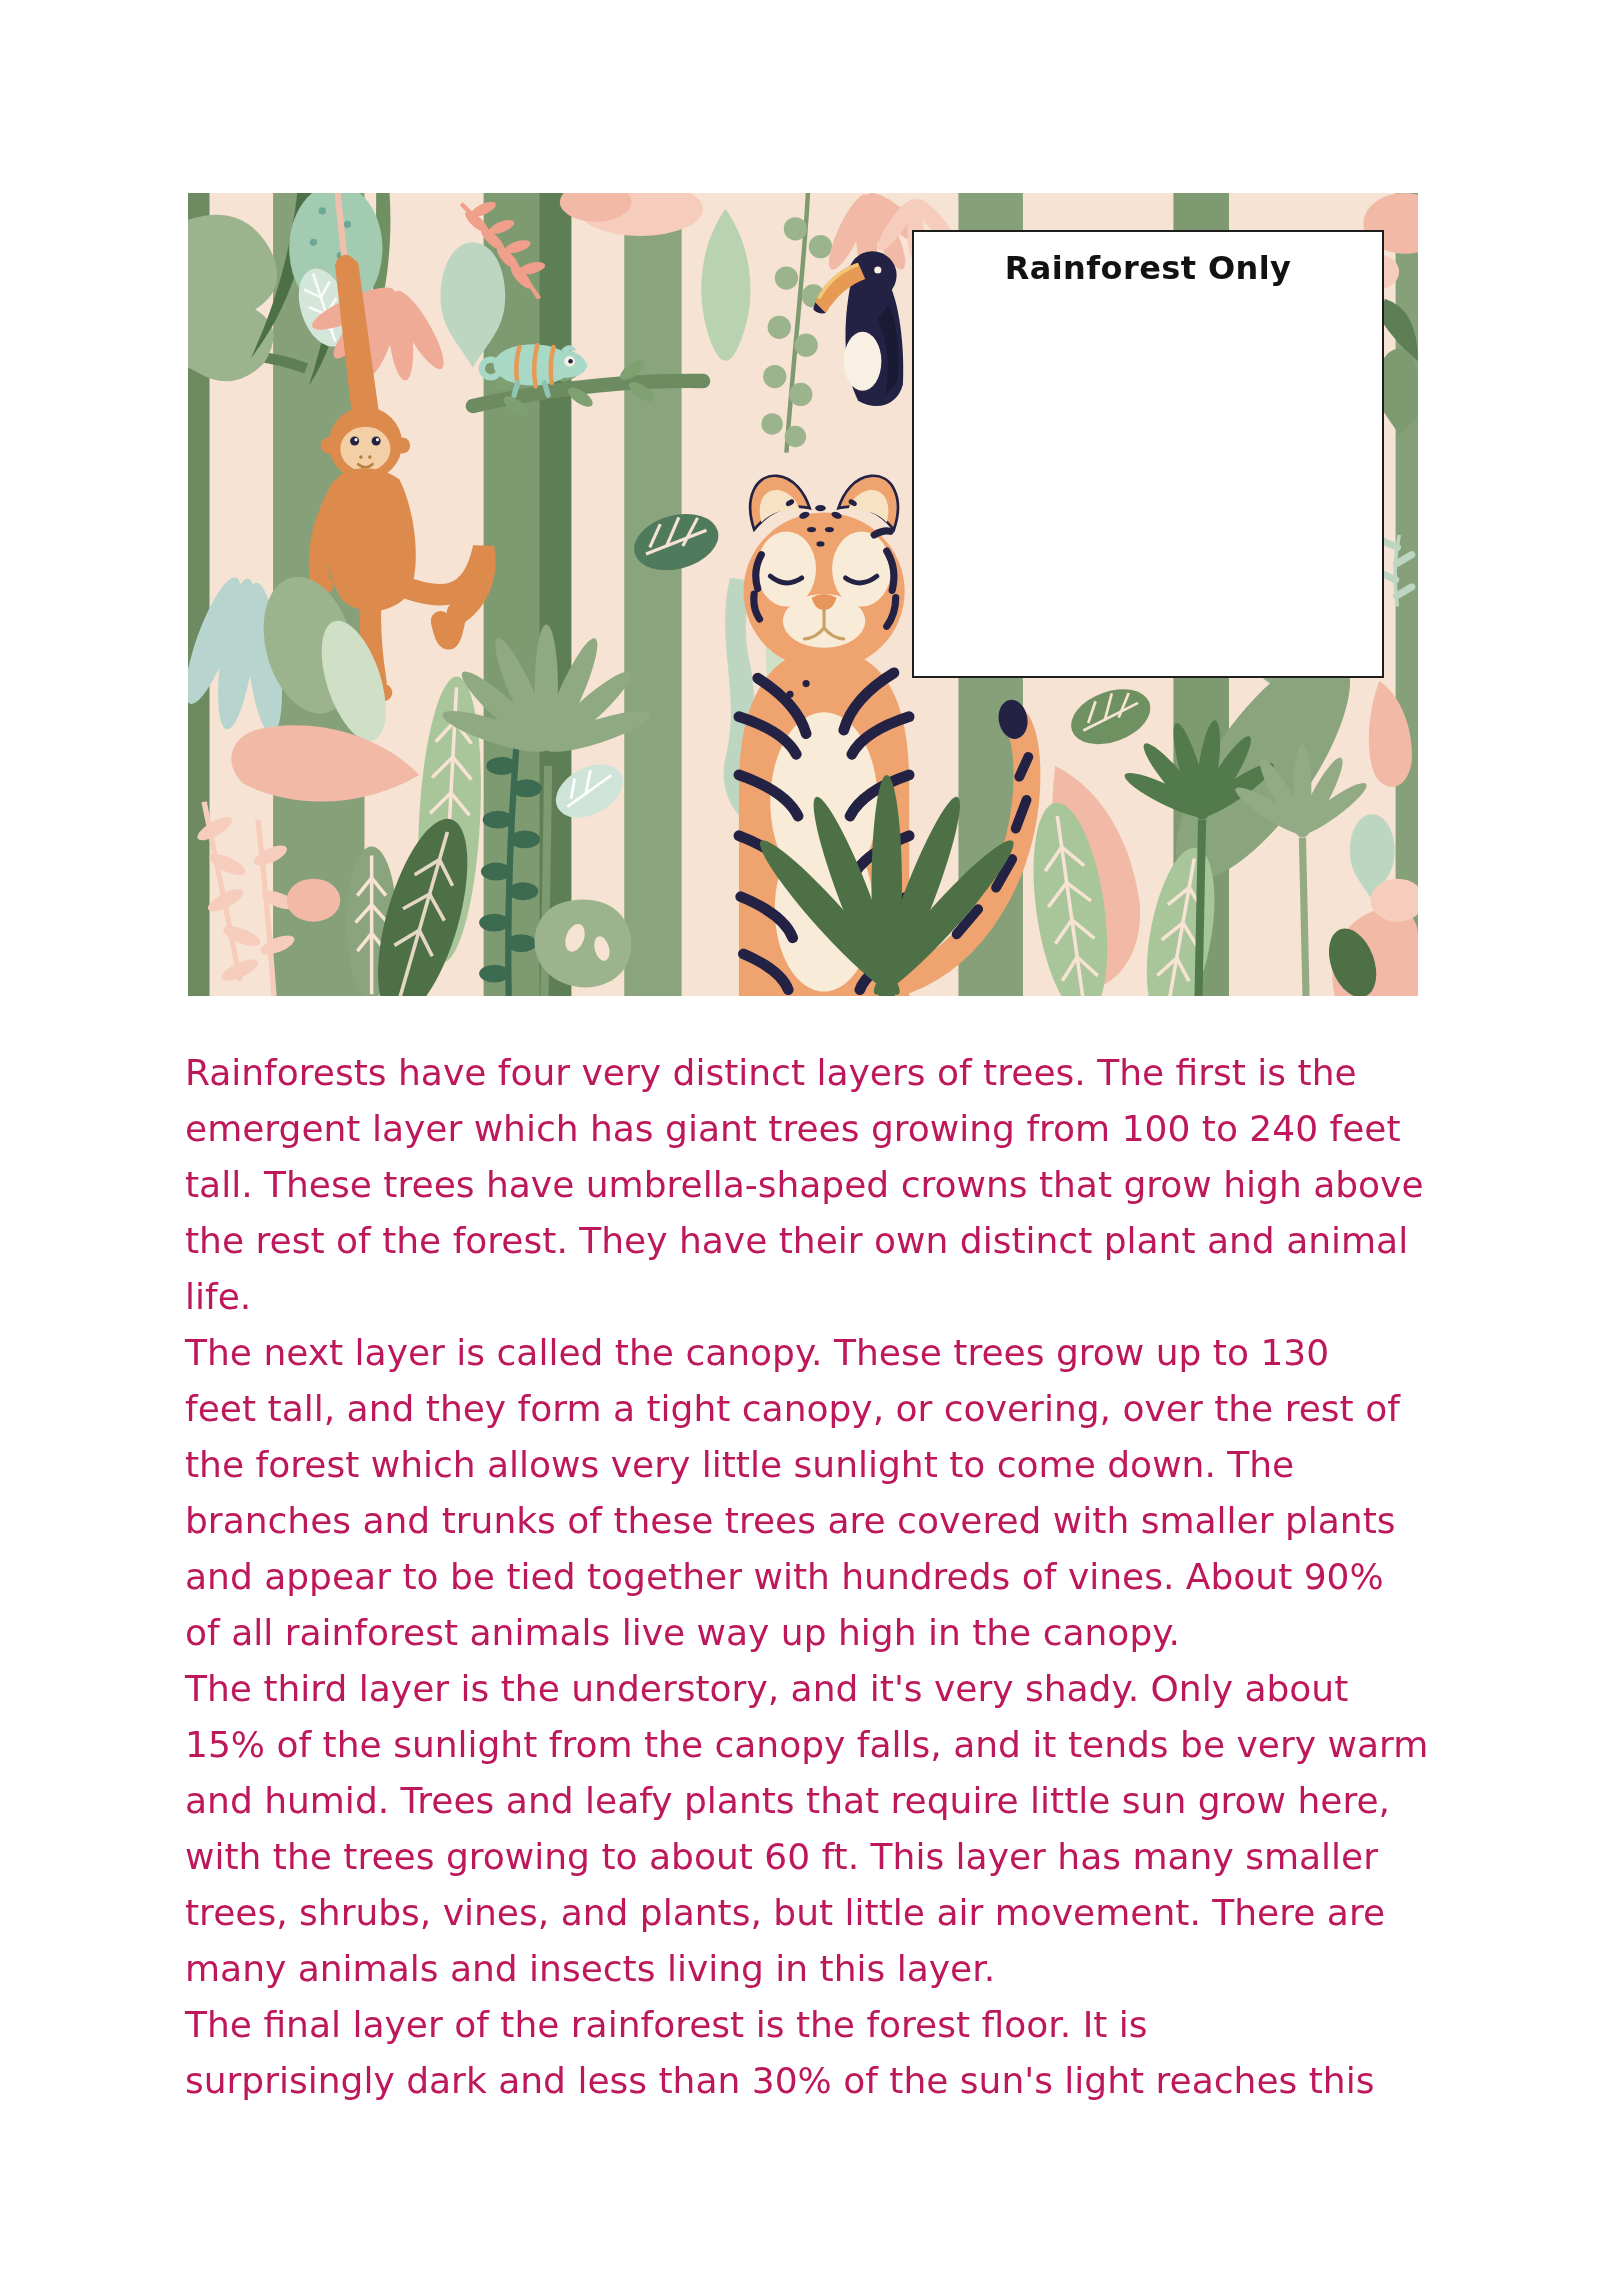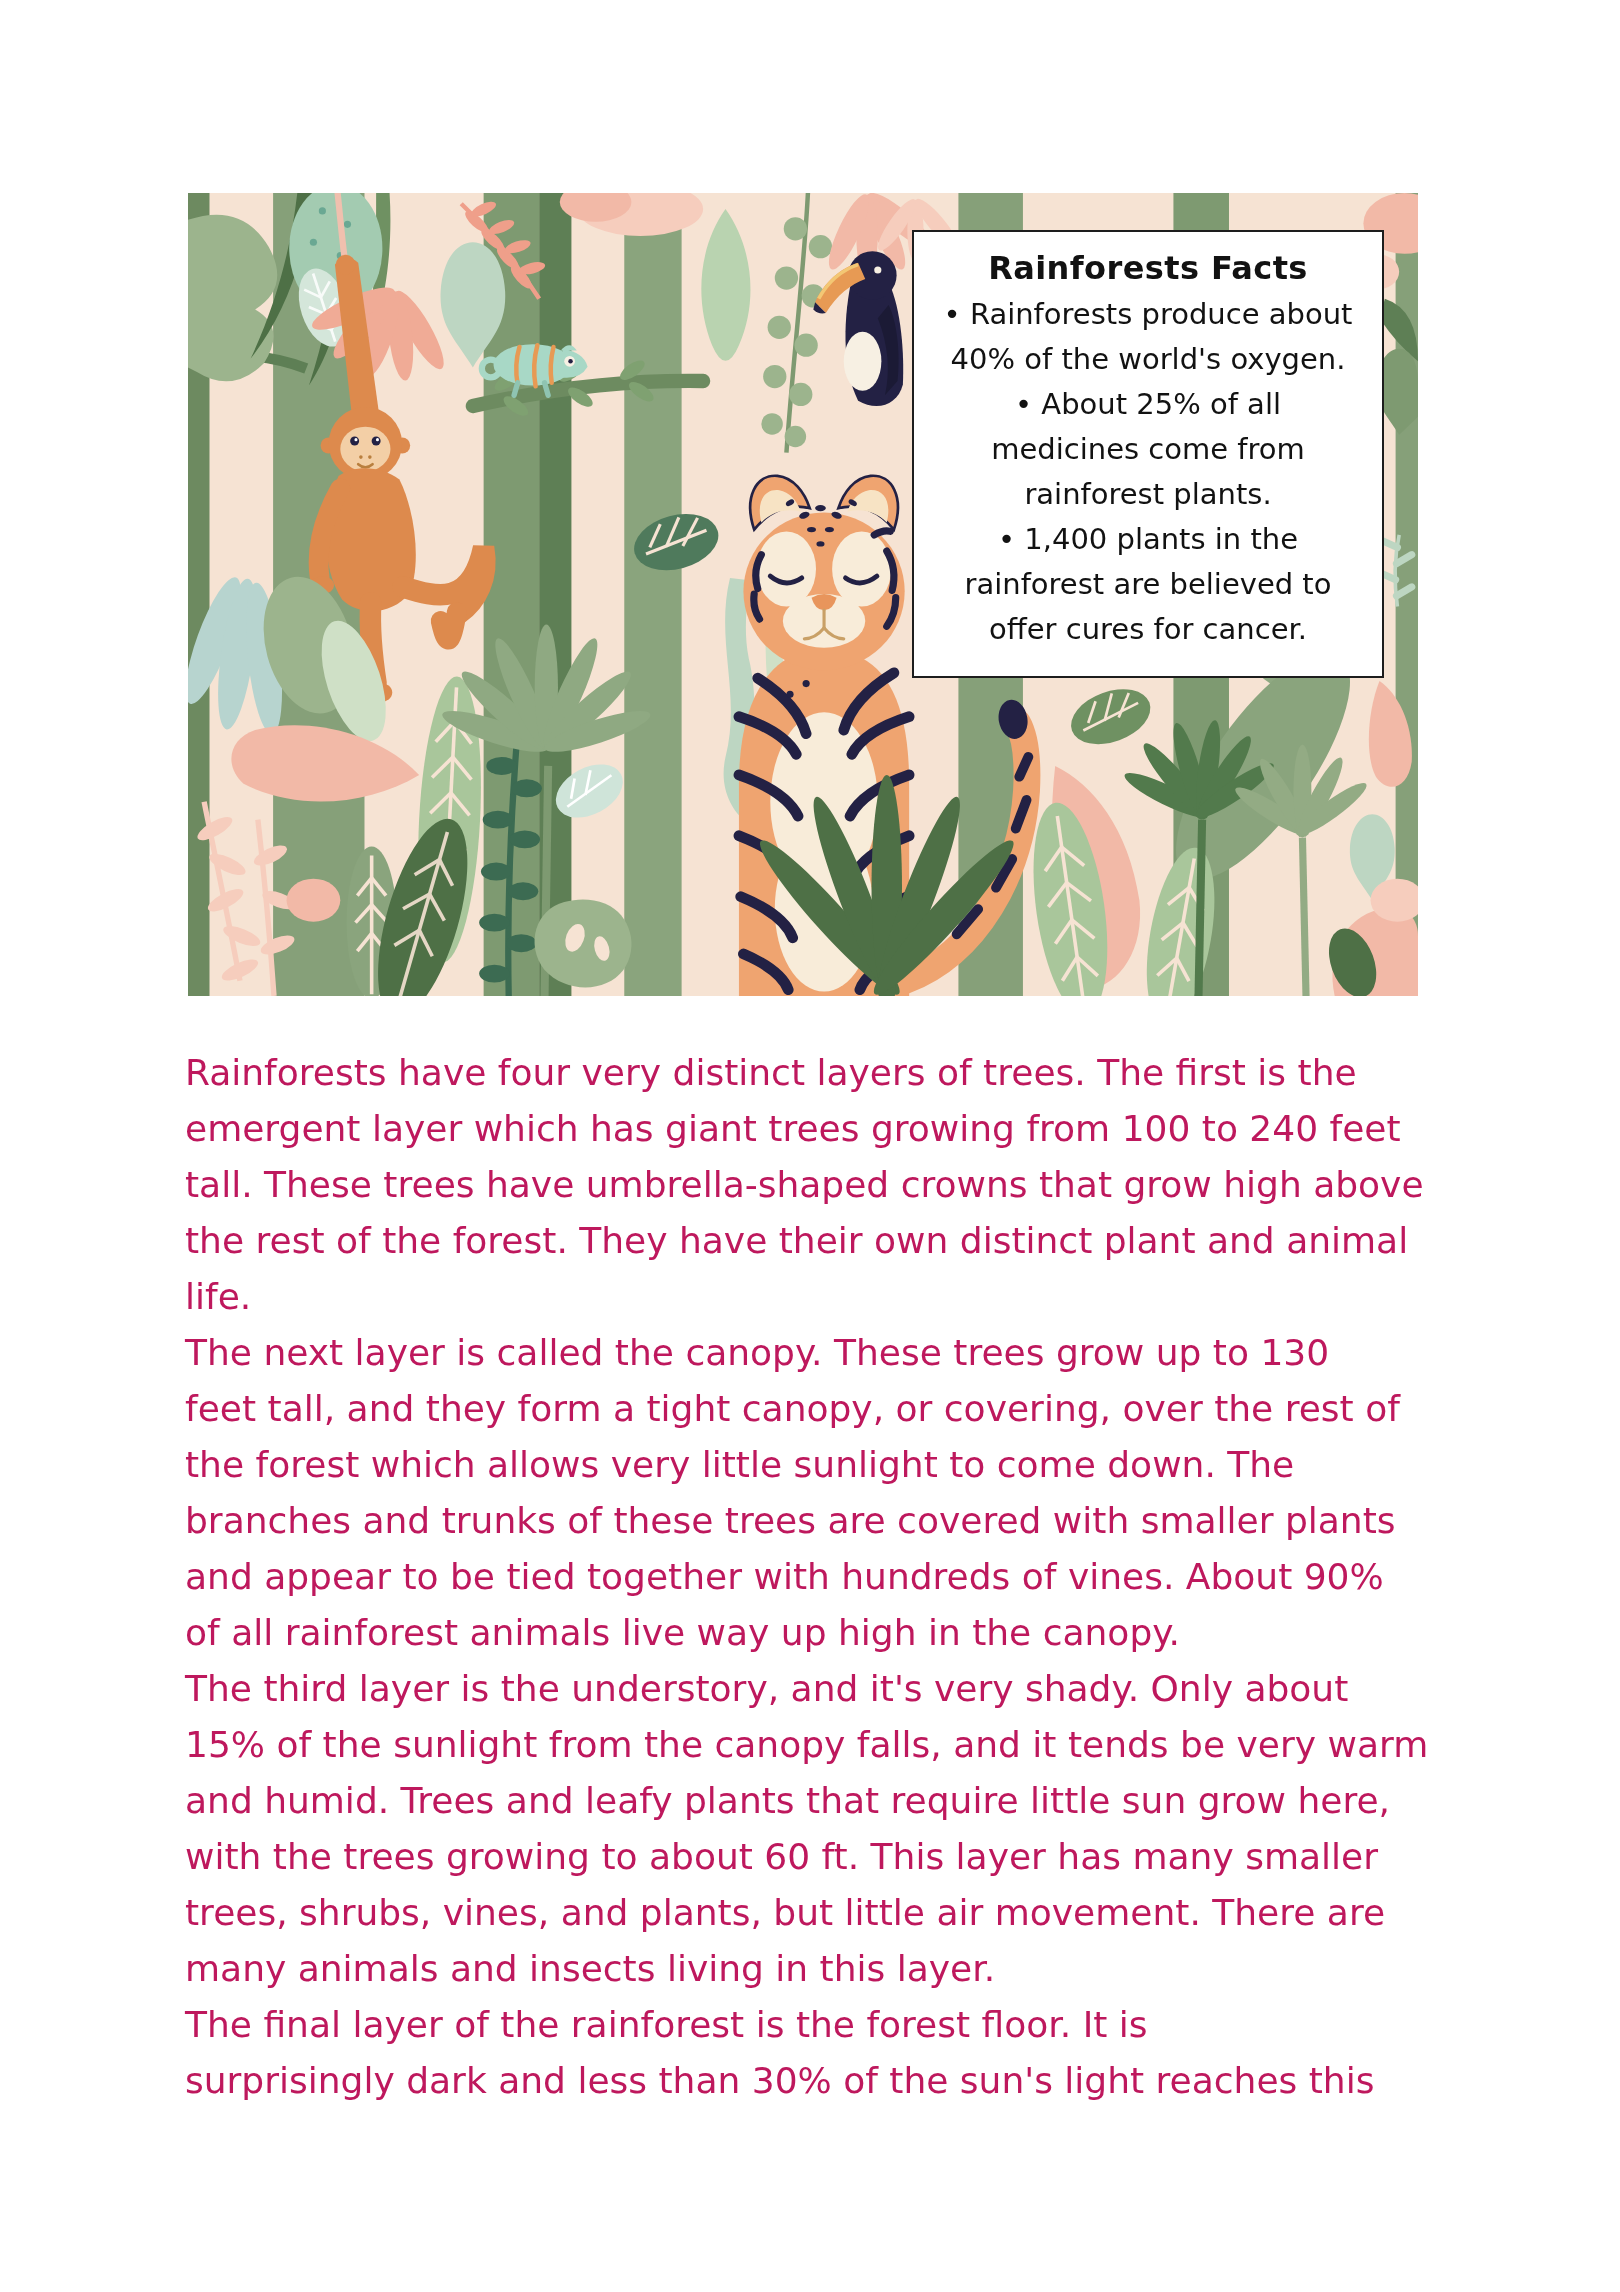--- a/index.html
+++ b/index.html
@@ -432,29 +432,21 @@
         </g>
         <path d="M1322,790 C1308,768 1296,758 1297,732 C1298,708 1310,694 1322,694 C1334,694 1346,708 1347,732 C1348,758 1336,768 1322,790 Z" fill="#bdd6c2"></path>
         <path d="M1330,545 C1352,560 1368,595 1366,635 C1362,665 1340,672 1326,652 C1314,630 1316,580 1330,545 Z" fill="#f2b9a7"></path>
         <path d="M1280,897 C1270,850 1290,810 1330,800 C1360,795 1373,810 1373,830 L1373,897 Z" fill="#f2b9a7"></path>
         <ellipse cx="1350" cy="790" rx="30" ry="24" fill="#f6cdbd"></ellipse>
         <ellipse cx="1300" cy="860" rx="24" ry="40" fill="#4e7046" transform="rotate(-20 1300 860)"></ellipse>
       </g>
     </svg>
 
     <div class="facts-box">
-      <div class="facts-title">Rainforests Facts</div>
-      <div class="facts-lines">• Rainforests produce about
-40% of the world's oxygen.
-• About 25% of all
-medicines come from
-rainforest plants.
-• 1,400 plants in the
-rainforest are believed to
-offer cures for cancer.</div>
+      <div class="facts-title">Rainforest Only</div>
     </div>
   </div>
 
   <div class="body-text">
     <div class="para">Rainforests have four very distinct layers of trees. The first is the
 emergent layer which has giant trees growing from 100 to 240 feet
 tall. These trees have umbrella-shaped crowns that grow high above
 the rest of the forest. They have their own distinct plant and animal
 life.</div>
     <div class="para">The next layer is called the canopy. These trees grow up to 130

